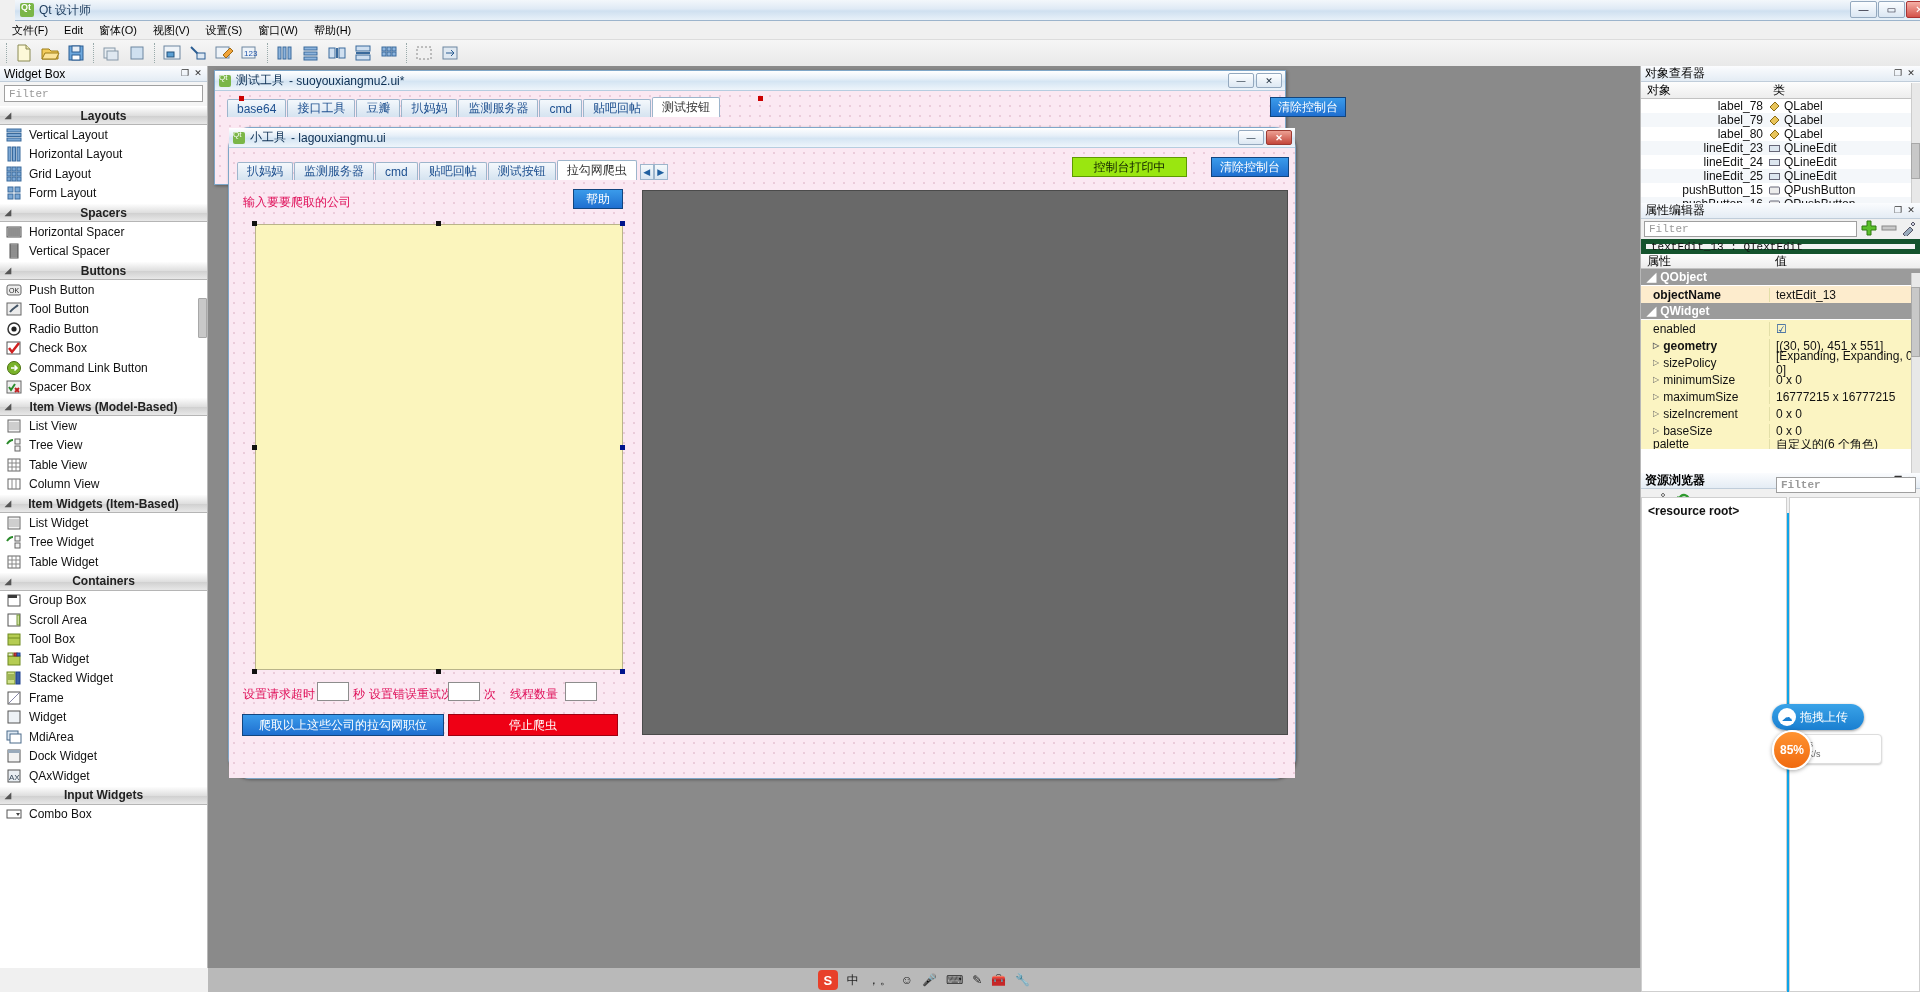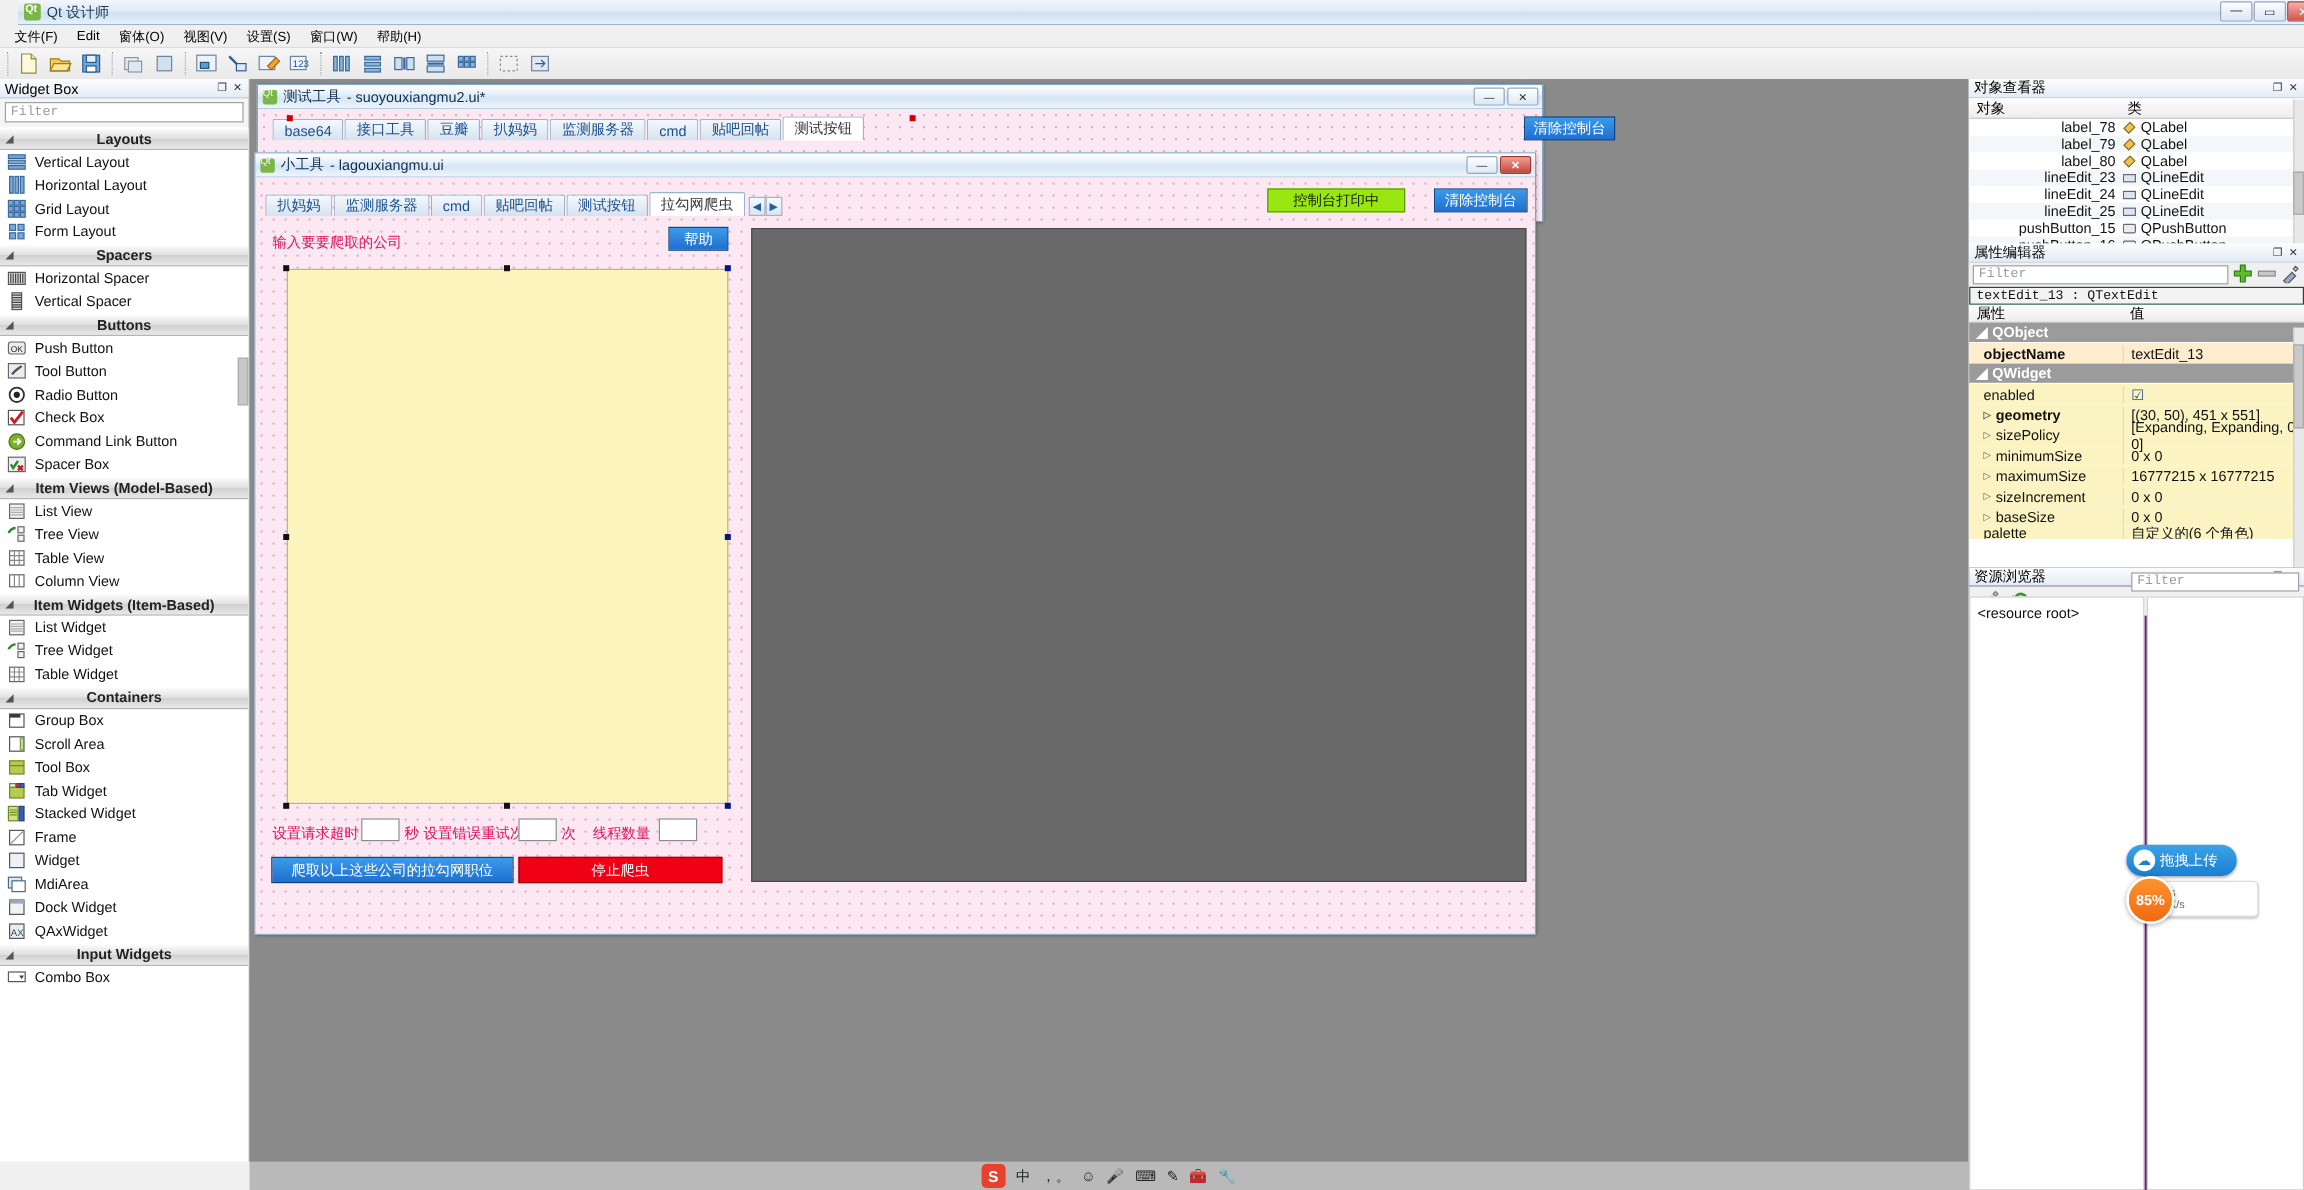--- a/index.html
+++ b/index.html
@@ -202,41 +202,41 @@
 
   .propeditor { position:absolute; left:0; top:137px; right:0; height:270px; background:#fff; }
   .pe-filter-row { height:20px; display:flex; align-items:center; gap:4px; padding:2px 3px; background:#f0f0f0;}
   .pe-filter {
     flex:1; height:16px; background:#fff; border:1px solid #9f9f9f;
     display:flex; align-items:center; padding-left:4px;
     font-family:"Liberation Mono", monospace; font-size:11px; color:#9a9a9a;
   }
   .pe-objline {
     height:15px; display:flex; align-items:center; padding-left:5px;
-    background:#f3f3f3; border:1px solid #14532d;
+    background:#f3f3f3; border:5px solid #14532d;
     font-family:"Liberation Mono", monospace; font-size:11px; color:#111;
   }
   .pe-head { height:15px; display:flex; background:linear-gradient(to bottom,#fdfdfd,#ededed); border-bottom:1px solid #c2c2c2; font-size:12px;}
   .pe-head .c1 { width:128px; padding-left:6px; display:flex; align-items:center;}
   .pe-head .c2 { flex:1; padding-left:6px; display:flex; align-items:center;}
   .pe-grp {
     height:17px; display:flex; align-items:center; gap:4px; padding-left:6px;
     background:#9b9b9b; color:#fff; font-weight:bold; font-size:12px;
     border-bottom:1px solid #fff;
   }
   .pe-row { height:17px; display:flex; align-items:center; font-size:12px; }
   .pe-row .k { width:128px; padding-left:12px; display:flex; align-items:center; gap:4px; color:#111;}
   .pe-row .v { flex:1; padding-left:6px; color:#111; border-left:1px solid #e3dfa8; display:flex; align-items:center;}
   .pe-row.a { background:#fbf4c2; }
   .pe-row.b { background:#fdeccd; }
   .pe-row .tri { font-size:8px; color:#666; }
   .pe-scroll { position:absolute; right:0; top:70px; width:9px; bottom:0; background:#e8e8e8; border-left:1px solid #ccc;}
   .pe-thumb { position:absolute; right:0; top:14px; width:9px; height:70px; background:#c8c8c8; border:1px solid #a8a8a8;}
 
-  .resbrowser { position:absolute; left:0; top:407px; right:0; bottom:0; background:#701a75; }
+  .resbrowser { position:absolute; left:0; top:407px; right:0; bottom:0; background:#0ea5e9;font-weight:bold; }
   .rb-toolbar { height:24px; display:flex; align-items:center; gap:8px; padding-left:8px; background:#f0f0f0;}
   .rb-filter {
     position:absolute; right:4px; top:4px; width:140px; height:16px;
     background:#fff; border:1px solid #9f9f9f; display:flex; align-items:center; padding-left:4px;
     font-family:"Liberation Mono", monospace; font-size:11px; color:#9a9a9a;
   }
   .rb-split { position:absolute; left:0; top:24px; right:0; bottom:0; display:flex; }
   .rb-left { width:146px; background:#fff; border:1px solid #cfcfcf; padding:6px 0 0 6px; font-size:12px; color:#111;}
   .rb-right { flex:1; background:#fff; border:1px solid #cfcfcf; margin-left:2px; position:relative;}
 
@@ -780,21 +780,21 @@
           <div class="qtab">cmd</div>
           <div class="qtab">贴吧回帖</div>
           <div class="qtab active">测试按钮</div>
         </div>
         <div class="btn-blue" style="left:1055px; top:6px; width:76px; height:20px;">清除控制台</div>
         <div class="sel-handle red" style="left:24px; top:5px;"></div>
         <div class="sel-handle red" style="left:543px; top:5px;"></div>
       </div>
     </div>
 
-    <div class="subwin" style="left:4px; top:61px; width:1068px; height:652px;">
+    <div class="subwin" style="left:20px; top:61px; width:1068px; height:652px;border-radius:22px;">
       <div class="subwin-title">
         <span class="mini-logo"></span>
         <span class="t">小工具</span>
         <span class="t">- lagouxiangmu.ui</span>
         <div class="subwin-btns">
           <div class="sw-btn">—</div>
           <div class="sw-btn close">✕</div>
         </div>
       </div>
 

